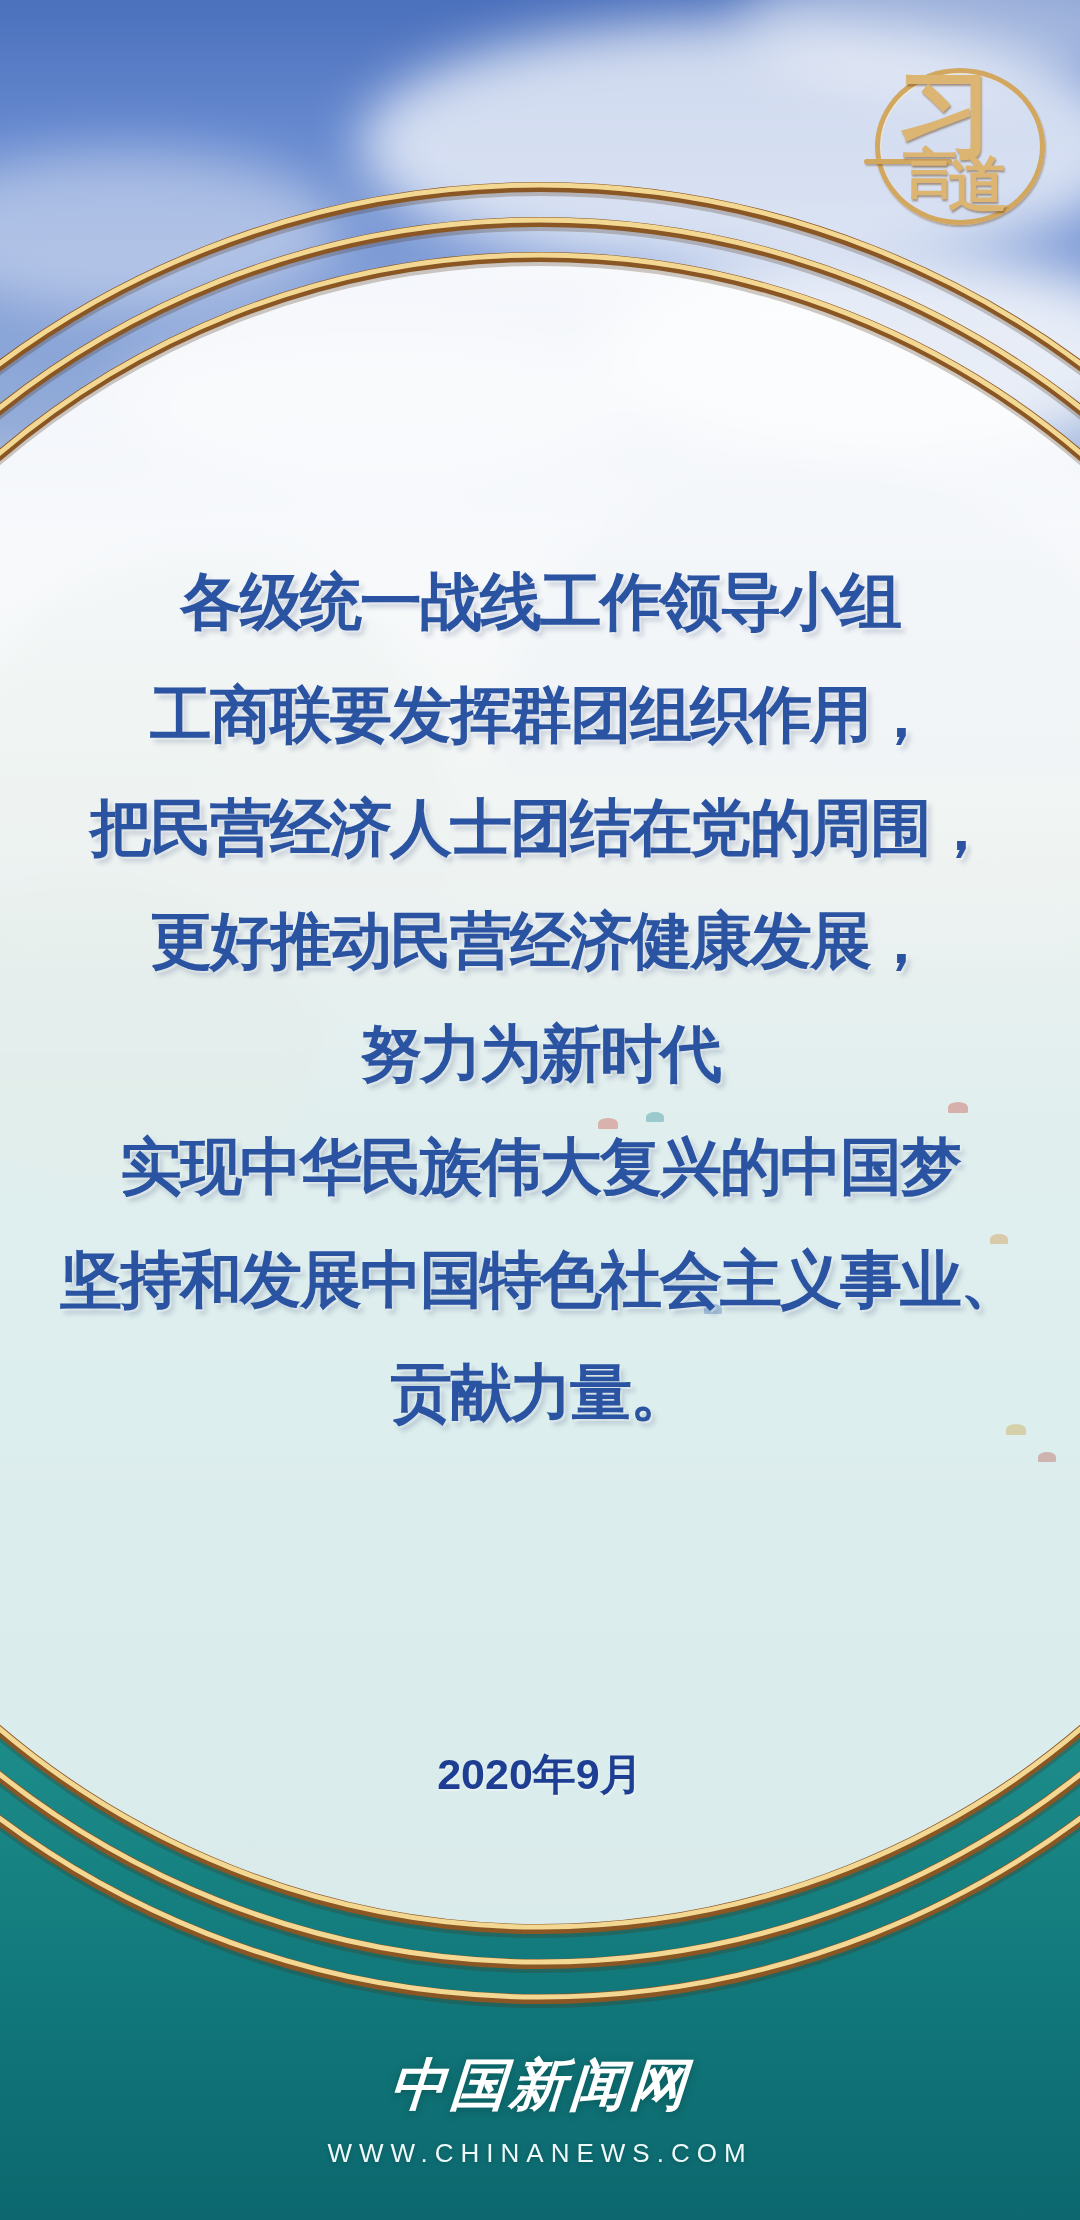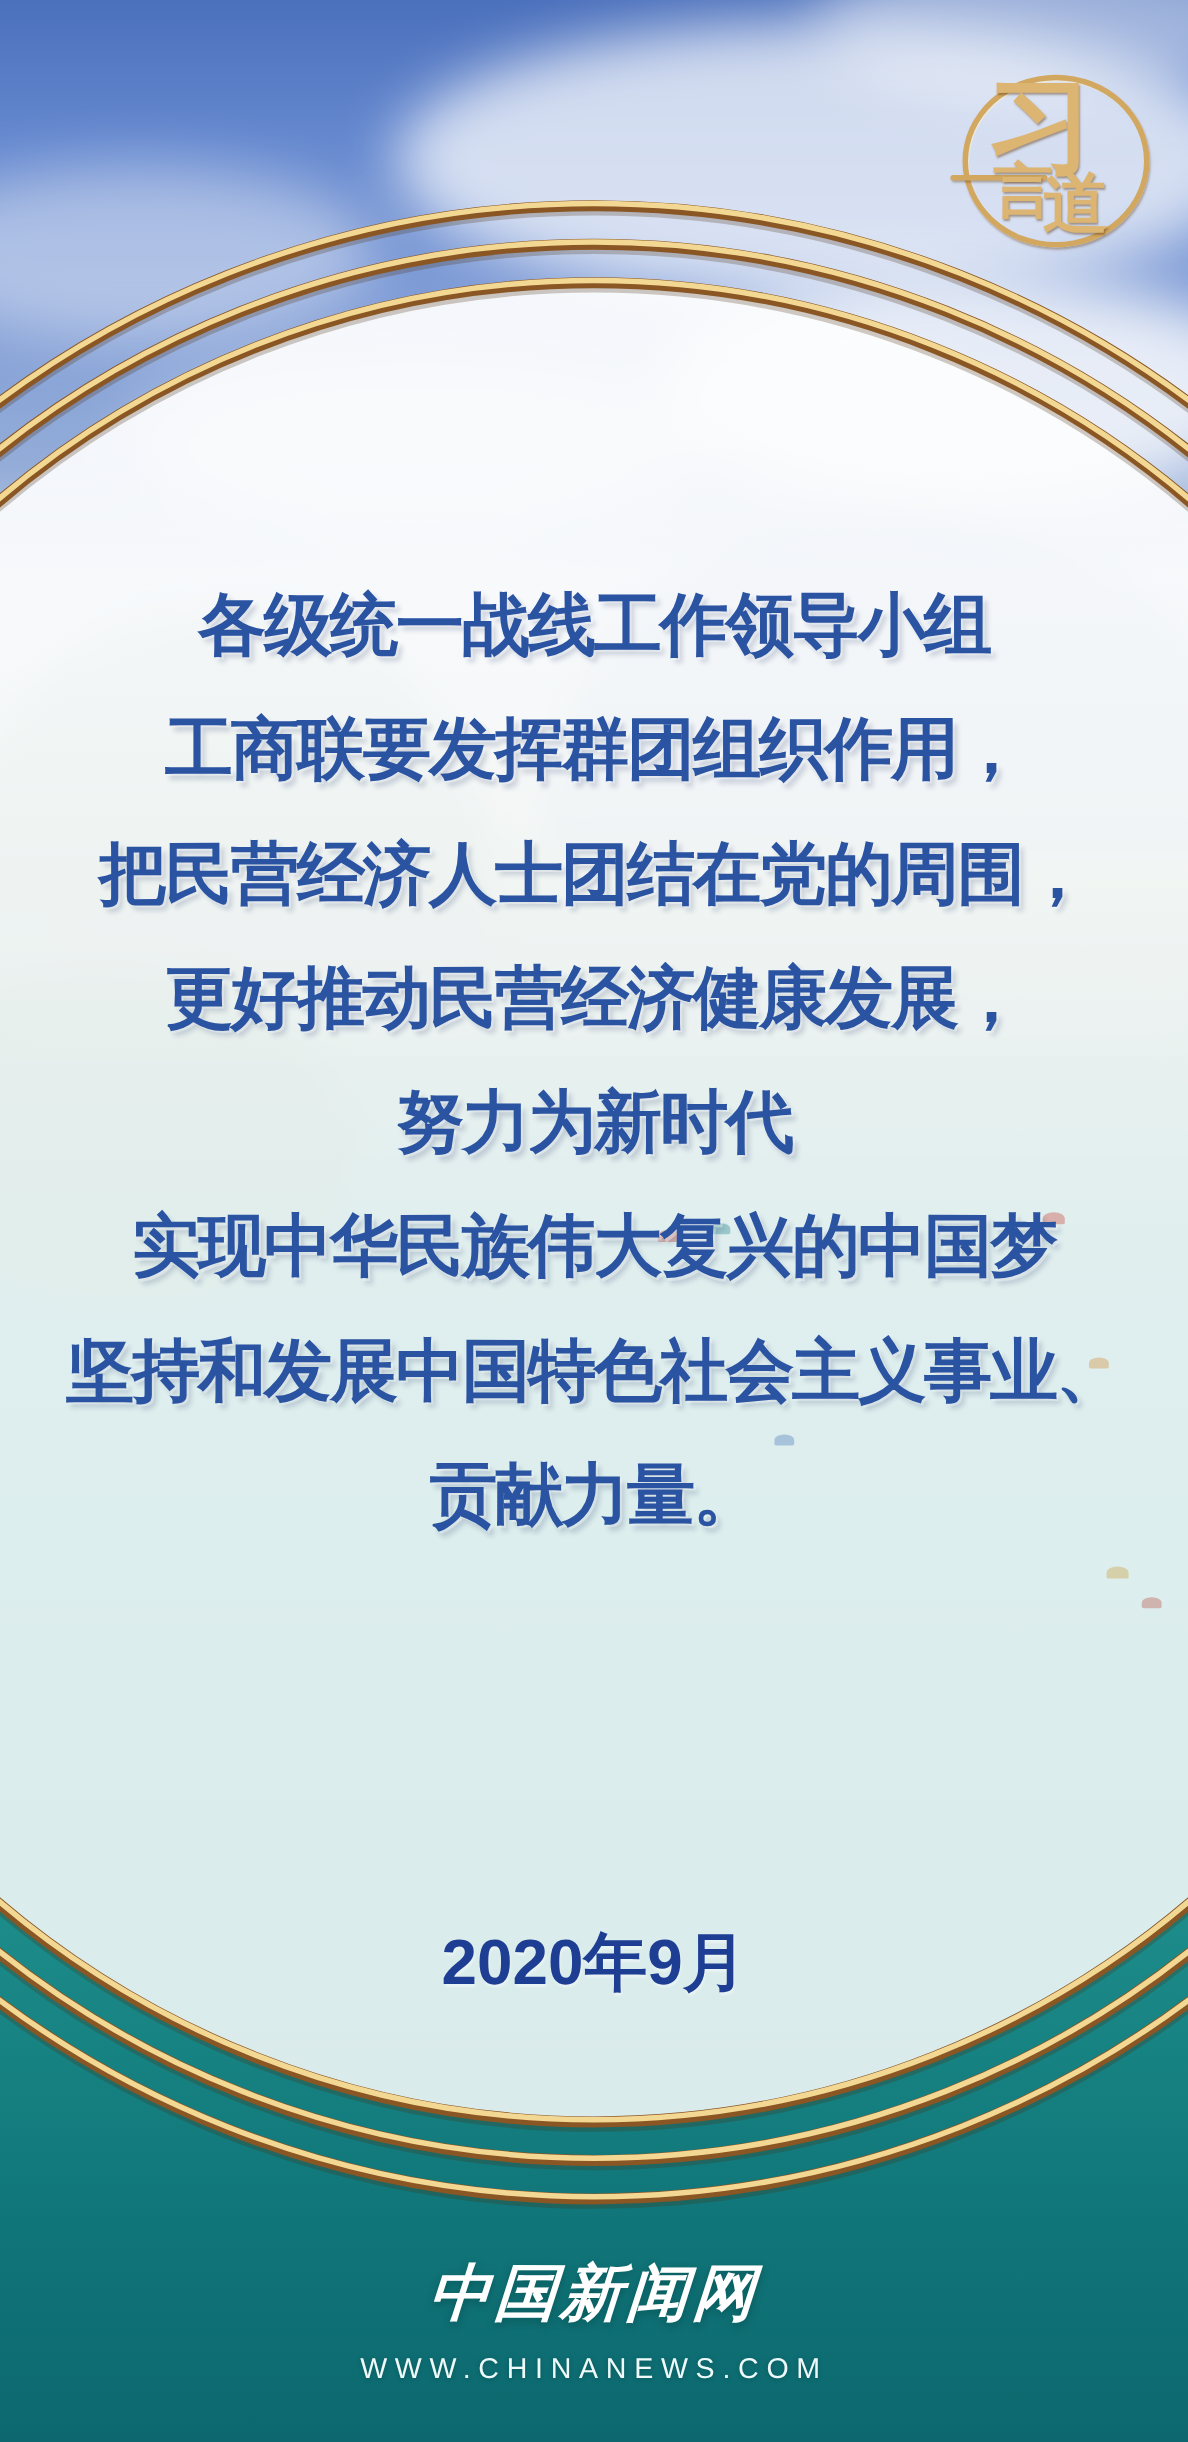--- a/index.html
+++ b/index.html
@@ -37,34 +37,34 @@
         text-shadow:1px 2px 2px rgba(90,50,10,.45);}
   .logo .ring{position:absolute;left:875px;top:68px;width:160px;height:147px;border:5px solid #d2a75f;border-radius:50%;
         box-shadow:1px 2px 2px rgba(90,50,10,.35), inset 1px 1px 1px rgba(255,240,200,.6);}
   .logo .ch{position:absolute;line-height:1;}
   .logo .xi{left:898px;top:66px;font-size:96px;}
   .logo .yan{left:903px;top:147px;font-size:54px;}
   .logo .dao{left:948px;top:155px;font-size:60px;}
   .logo .stroke{position:absolute;left:864px;top:159px;width:88px;height:5px;background:#d2a75f;border-radius:3px;
         box-shadow:1px 2px 2px rgba(90,50,10,.35);}
   .quote{
-    position:absolute;left:0;top:513px;width:1080px;text-align:center;
+    position:absolute;left:0;top:546px;width:1080px;text-align:center;
     font-family:"Liberation Serif","DejaVu Serif",serif;
     font-weight:900;font-size:62px;line-height:113px;letter-spacing:-2px;
     color:#2a53a2;white-space:nowrap;
     text-shadow:2px 2px 0 rgba(255,255,255,.35), 4px 5px 5px rgba(24,44,92,.18);
   }
   .attrib{
     position:absolute;left:0;top:1722px;width:1080px;text-align:center;
     color:#1d3e92;font-weight:900;letter-spacing:0px;
     font-family:"Liberation Sans","DejaVu Sans",sans-serif;
     text-shadow:1px 2px 2px rgba(255,255,255,.4);
   }
   .attrib .line1{font-size:45px;}
-  .attrib .line2{font-size:58px;margin-top:24px;}
+  .attrib .line2{font-size:43px;margin-top:24px;}
   .footer{
     position:absolute;left:0;top:2048px;width:1080px;text-align:center;color:#ffffff;
   }
   .footer .brand{
     font-family:"Liberation Serif","DejaVu Serif",serif;font-weight:bold;font-style:italic;
     font-size:56px;letter-spacing:4px;transform:skewX(-4deg);
     text-shadow:0 2px 8px rgba(0,60,60,.45);
   }
   .footer .url{
     margin-top:14px;font-family:"Liberation Sans","DejaVu Sans",sans-serif;

